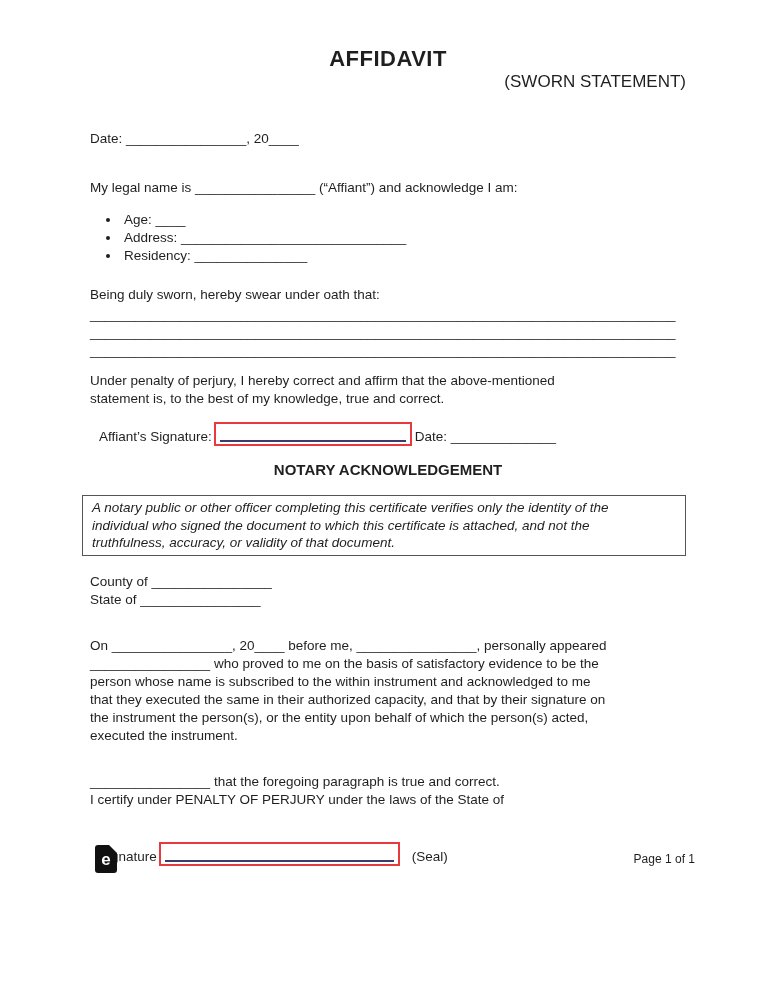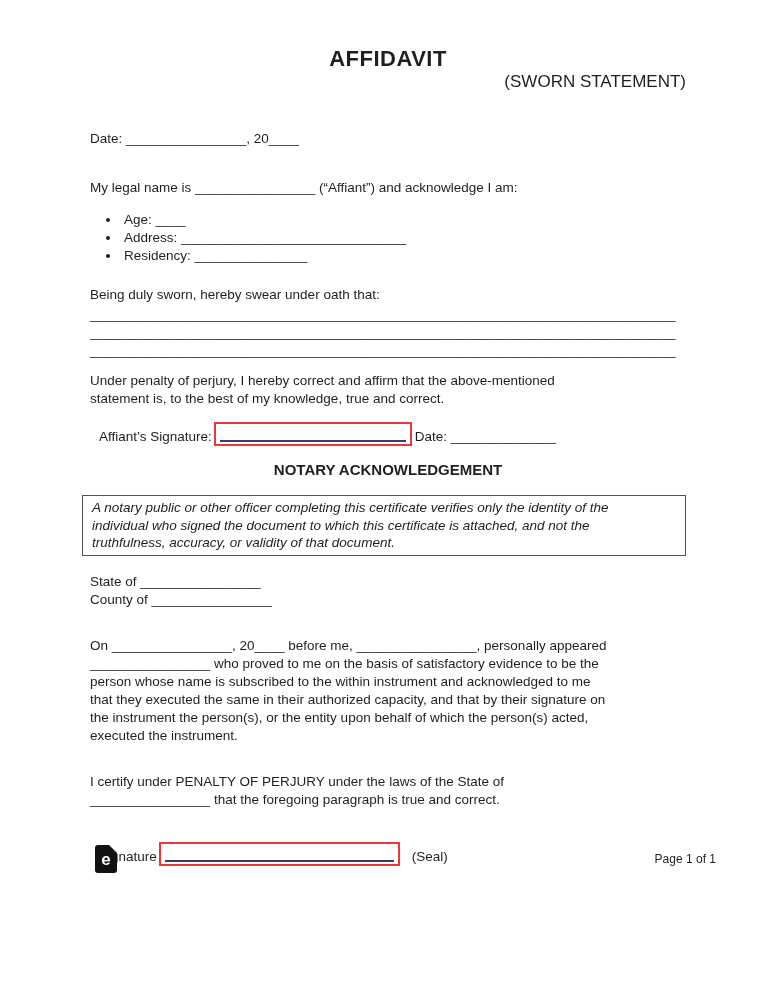--- a/index.html
+++ b/index.html
@@ -123,21 +123,21 @@
     right: 0;
     top: 5px;
     text-align: center;
     color: #ffffff;
     font-weight: bold;
     font-size: 17px;
     line-height: 20px;
   }
   .page-number {
     position: absolute;
-    right: 52px;
+    right: 73px;
     bottom: 47px;
     font-size: 12px;
     line-height: 15px;
     color: #1f1f1f;
   }
 </style>
 </head>
 <body>
 
 <div class="page">
@@ -178,36 +178,36 @@
 
   <div class="notary-heading">NOTARY ACKNOWLEDGEMENT</div>
 
   <div class="notary-box">
     <div class="bodyline">A notary public or other officer completing this certificate verifies only the identity of the</div>
     <div class="bodyline">individual who signed the document to which this certificate is attached, and not the</div>
     <div class="bodyline">truthfulness, accuracy, or validity of that document.</div>
   </div>
 
   <div class="state-block">
+    <div class="bodyline">County of ________________</div>
     <div class="bodyline">State of ________________</div>
-    <div class="bodyline">County of ________________</div>
   </div>
 
   <div class="para-16">
     <div class="bodyline">On ________________, 20____ before me, ________________, personally appeared</div>
     <div class="bodyline">________________ who proved to me on the basis of satisfactory evidence to be the</div>
     <div class="bodyline">person whose name is subscribed to the within instrument and acknowledged to me</div>
     <div class="bodyline">that they executed the same in their authorized capacity, and that by their signature on</div>
     <div class="bodyline">the instrument the person(s), or the entity upon behalf of which the person(s) acted,</div>
     <div class="bodyline">executed the instrument.</div>
   </div>
 
   <div class="para-16">
+    <div class="bodyline">________________ that the foregoing paragraph is true and correct.</div>
     <div class="bodyline">I certify under PENALTY OF PERJURY under the laws of the State of</div>
-    <div class="bodyline">________________ that the foregoing paragraph is true and correct.</div>
   </div>
 
 
   <div class="sig-row final-sig-row">
     <span>Signature</span>
     <span class="sig-field notary-field">
       <span class="underline"></span>
     </span>
     <span class="seal-label">(Seal)</span>
   </div>

